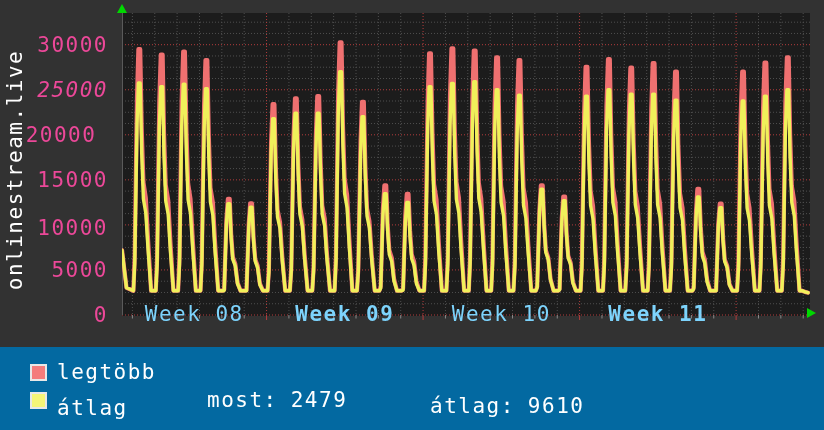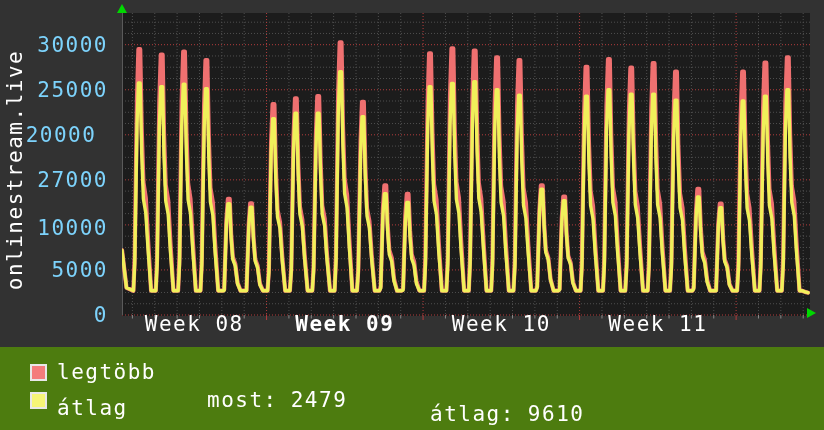--- a/index.html
+++ b/index.html
@@ -4,23 +4,23 @@
 <style>
   html,body{margin:0;padding:0;background:#000;}
   .stage{position:relative;width:824px;height:430px;overflow:hidden;
          font-family:"DejaVu Sans Mono","Liberation Mono",monospace;color:#fff;}
   .graph-section{position:absolute;left:0;top:0;width:824px;height:347px;background:#323232;}
   .legend-section{position:absolute;left:0;top:347px;width:824px;height:83px;background:#000;}
   .v-title-anchor{position:absolute;left:15px;top:170px;width:0;height:0;}
   .v-title{position:absolute;white-space:nowrap;transform:translate(-50%,-50%) rotate(-90deg);
            font-size:21px;letter-spacing:1.5px;color:#fff;}
   .ylabel{position:absolute;left:14px;width:94px;text-align:right;font-size:21px;
-          letter-spacing:1.5px;line-height:22px;color:#7dd3fc;}
-  .xlabel{position:absolute;top:312px;transform:translateX(-50%);font-size:21px;
-          letter-spacing:1.5px;color:#ffffff;white-space:nowrap;}
+          letter-spacing:1.5px;line-height:22px;color:#ec4899;}
+  .xlabel{position:absolute;top:302px;transform:translateX(-50%);font-size:21px;
+          letter-spacing:1.5px;color:#7dd3fc;white-space:nowrap;}
   #plot{position:absolute;left:122px;top:13px;}
   .arrow-up{position:absolute;left:117px;top:4px;width:0;height:0;
             border-left:5px solid transparent;border-right:5px solid transparent;
             border-bottom:9px solid #00d800;}
   .arrow-right{position:absolute;left:807px;top:308px;width:0;height:0;
                border-top:5px solid transparent;border-bottom:5px solid transparent;
                border-left:9px solid #00d800;}
   .swatch{position:absolute;left:30px;width:13px;height:13px;border:2px solid #e8e8e8;}
   .legend-label{position:absolute;left:57px;font-size:21px;letter-spacing:1.5px;line-height:22px;}
   .stat{position:absolute;font-size:21px;letter-spacing:1.5px;line-height:22px;white-space:nowrap;}
@@ -33,23 +33,23 @@
 
   <div class="graph-section" style="background: rgb(50, 50, 50);">
     <div class="v-title-anchor">
       <span class="v-title">onlinestream.live</span>
     </div>
 
     <div id="ylabels">
         <div class="ylabel" style="top: 304px;">0</div>
         <div class="ylabel" style="top: 258.95px;">5000</div>
         <div class="ylabel" style="top: 217px;">10000</div>
-        <div class="ylabel" style="top: 168.85px;">27000</div>
+        <div class="ylabel" style="top: 168.85px;">15000</div>
         <div class="ylabel" style="top: 123.8px; text-align: center;">20000</div>
-        <div class="ylabel" style="top: 78.75px;">25000</div>
+        <div class="ylabel" style="top: 78.75px; font-style: italic;">25000</div>
         <div class="ylabel" style="top: 33.7px;">30000</div>
       </div>
 
     <svg id="plot" width="688" height="307" viewBox="0 0 688 307">
         <rect x="0" y="0" width="688" height="303" fill="#1c1c1c"></rect>
         <line x1="0" y1="290.7375" x2="688" y2="290.7375" stroke="#4f4f4f" stroke-width="1" stroke-dasharray="1 2"></line>
         <line x1="0" y1="279.475" x2="688" y2="279.475" stroke="#4f4f4f" stroke-width="1" stroke-dasharray="1 2"></line>
         <line x1="0" y1="268.2125" x2="688" y2="268.2125" stroke="#4f4f4f" stroke-width="1" stroke-dasharray="1 2"></line>
         <line x1="0" y1="245.6875" x2="688" y2="245.6875" stroke="#4f4f4f" stroke-width="1" stroke-dasharray="1 2"></line>
         <line x1="0" y1="234.425" x2="688" y2="234.425" stroke="#4f4f4f" stroke-width="1" stroke-dasharray="1 2"></line>
@@ -142,31 +142,31 @@
         <polyline points="0.0,237.1 4.5,274.8 11.4,277.7 12.7,251.0 15.0,111.8 16.4,70.0 18.2,70.0 19.7,139.6 21.4,186.0 23.8,199.9 26.1,237.0 29.1,277.7 31.5,277.7 33.8,277.7 35.1,251.8 37.3,114.7 38.8,73.6 40.6,73.6 42.0,142.1 43.7,187.8 46.2,201.5 48.4,238.0 51.4,277.7 53.9,277.7 56.1,277.7 57.5,251.3 59.7,112.9 61.2,71.3 62.9,71.3 64.4,140.5 66.1,186.7 68.5,200.5 70.8,237.4 73.8,277.7 76.3,277.7 78.5,277.7 79.8,252.2 82.1,116.6 83.5,75.8 85.3,75.8 86.8,143.7 88.4,188.9 90.9,202.5 93.1,238.7 96.2,277.7 98.6,277.7 100.8,277.7 102.2,277.5 104.4,210.8 105.9,190.7 107.7,190.7 109.1,224.1 110.8,246.4 113.3,253.0 115.5,270.8 118.5,277.7 121.0,277.7 123.2,277.7 124.5,277.7 126.8,213.7 128.2,194.3 130.0,194.3 131.5,226.6 133.2,248.2 135.6,254.6 137.9,271.9 140.9,277.7 143.3,277.7 145.6,277.7 146.9,258.8 149.1,140.9 150.6,105.6 152.4,105.6 153.8,164.5 155.5,203.8 158.0,215.6 160.2,247.0 163.2,277.7 165.7,277.7 167.9,277.7 169.3,257.6 171.5,136.5 173.0,100.2 174.7,100.2 176.2,160.7 177.9,201.1 180.3,213.2 182.6,245.5 185.6,277.7 188.1,277.7 190.3,277.7 191.6,257.6 193.9,136.5 195.3,100.2 197.1,100.2 198.6,160.7 200.2,201.1 202.7,213.2 204.9,245.5 208.0,277.7 210.4,277.7 212.6,277.7 214.0,248.5 216.2,102.6 217.7,58.8 219.5,58.8 220.9,131.8 222.6,180.4 225.1,195.0 227.3,233.9 230.3,277.7 232.8,277.7 235.0,277.7 236.3,258.4 238.6,139.5 240.0,103.8 241.8,103.8 243.3,163.2 245.0,202.9 247.4,214.8 249.7,246.5 252.7,277.7 255.1,277.7 257.4,277.7 258.7,275.3 260.9,202.6 262.4,180.8 264.2,180.8 265.6,217.2 267.3,241.4 269.8,248.7 272.0,268.1 275.0,277.7 277.5,277.7 279.7,277.7 281.1,277.2 283.3,209.6 284.8,189.4 286.5,189.4 288.0,223.2 289.7,245.7 292.1,252.4 294.4,270.5 297.4,277.7 299.9,277.7 302.1,277.7 303.4,251.8 305.7,114.7 307.1,73.6 308.9,73.6 310.4,142.1 312.0,187.8 314.5,201.5 316.7,238.0 319.8,277.7 322.2,277.7 324.4,277.7 325.8,251.1 328.0,112.1 329.5,70.4 331.3,70.4 332.7,139.9 334.4,186.2 336.9,200.1 339.1,237.2 342.1,277.7 344.6,277.7 346.8,277.7 348.1,250.7 350.4,110.6 351.8,68.6 353.6,68.6 355.1,138.6 356.8,185.3 359.2,199.3 361.5,236.7 364.5,277.7 366.9,277.7 369.2,277.7 370.5,252.4 372.7,117.3 374.2,76.8 376.0,76.8 377.4,144.3 379.1,189.4 381.6,202.9 383.8,238.9 386.8,277.7 389.3,277.7 391.5,277.7 392.9,253.6 395.1,121.7 396.6,82.2 398.3,82.2 399.8,148.1 401.5,192.1 403.9,205.3 406.2,240.4 409.2,277.7 411.7,277.7 413.9,277.7 415.2,274.3 417.5,198.9 418.9,176.3 420.7,176.3 422.2,214.0 423.8,239.2 426.3,246.7 428.5,266.8 431.6,277.7 434.0,277.7 436.2,277.7 437.6,276.8 439.8,208.2 441.3,187.6 443.1,187.6 444.5,221.9 446.2,244.8 448.7,251.7 450.9,270.0 453.9,277.7 456.4,277.7 458.6,277.7 459.9,253.8 462.2,122.5 463.6,83.1 465.4,83.1 466.9,148.7 468.6,192.5 471.0,205.7 473.3,240.7 476.3,277.7 478.7,277.7 481.0,277.7 482.3,252.4 484.5,117.3 486.0,76.8 487.8,76.8 489.2,144.3 490.9,189.4 493.4,202.9 495.6,238.9 498.6,277.7 501.1,277.7 503.3,277.7 504.7,253.4 506.9,121.0 508.4,81.3 510.1,81.3 511.6,147.5 513.3,191.6 515.7,204.9 518.0,240.2 521.0,277.7 523.5,277.7 525.7,277.7 527.0,253.4 529.3,121.0 530.7,81.3 532.5,81.3 534.0,147.5 535.6,191.6 538.1,204.9 540.3,240.2 543.4,277.7 545.8,277.7 548.0,277.7 549.4,254.7 551.6,125.8 553.1,87.1 554.9,87.1 556.3,151.6 558.0,194.6 560.5,207.4 562.7,241.8 565.7,277.7 568.2,277.7 570.4,277.7 571.7,276.0 574.0,205.2 575.4,184.0 577.2,184.0 578.7,219.4 580.4,243.0 582.8,250.1 585.1,269.0 588.1,277.7 590.5,277.7 592.8,277.7 594.1,277.7 596.3,214.1 597.8,194.8 599.6,194.8 601.0,226.9 602.7,248.4 605.2,254.8 607.4,272.0 610.4,277.7 612.9,277.7 615.1,277.7 616.5,254.9 618.7,126.5 620.2,88.0 621.9,88.0 623.4,152.2 625.1,195.0 627.5,207.8 629.8,242.1 632.8,277.7 635.3,277.7 637.5,277.7 638.8,253.8 641.1,122.5 642.5,83.1 644.3,83.1 645.8,148.7 647.4,192.5 649.9,205.7 652.1,240.7 655.2,277.7 657.6,277.7 659.8,277.7 661.2,252.4 663.4,117.3 664.9,76.8 666.7,76.8 668.1,144.3 669.8,189.4 672.3,202.9 674.5,238.9 677.5,277.7 680.0,277.7 683.0,278.9 686.0,279.7" fill="none" stroke="#f0f05a" stroke-width="3.4" stroke-linejoin="round" stroke-linecap="round"></polyline>
       </svg>
 
     <div class="arrow-up" style="border-bottom-color: rgb(0, 216, 0);"></div>
     <div class="arrow-right" style="border-left-color: rgb(0, 216, 0);"></div>
 
     <div id="xlabels">
         <div class="xlabel" style="left: 194.28px;">Week 08</div>
         <div class="xlabel" style="left: 344.82px; font-weight: bold;">Week 09</div>
         <div class="xlabel" style="left: 501.34px;">Week 10</div>
-        <div class="xlabel" style="left: 657.86px;">Week 11</div>
+        <div class="xlabel" style="left: 657.86px; font-weight: bold;">Week 11</div>
       </div>
   </div>
 
-  <div class="legend-section" style="background: #4d7c0f;">
+  <div class="legend-section" style="background: #0369a1;">
     <div class="swatch" style="top: 17px; background: rgb(244, 124, 124);"></div>
     <div class="legend-label" style="top:14px">legtöbb</div>
 
     <div class="swatch" style="top: 45px; background: rgb(245, 245, 119);"></div>
     <div class="legend-label" style="top:50px">átlag</div>
 
     <div class="stat" style="left:207px;top:42px">
       <span>most:</span><span class="val">2479</span>
     </div>
-    <div class="stat" style="left:430px;top:56px">
+    <div class="stat" style="left:430px;top:48px">
       <span>átlag:</span><span class="val">9610</span>
     </div>
   </div>
 </div>
 
 </body></html>

